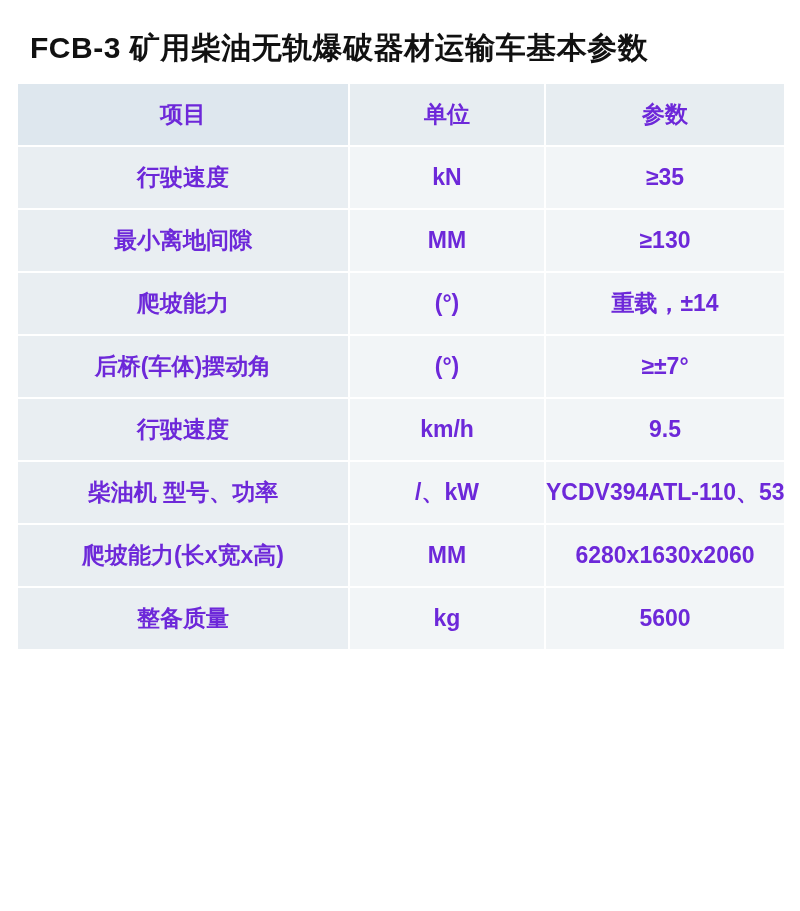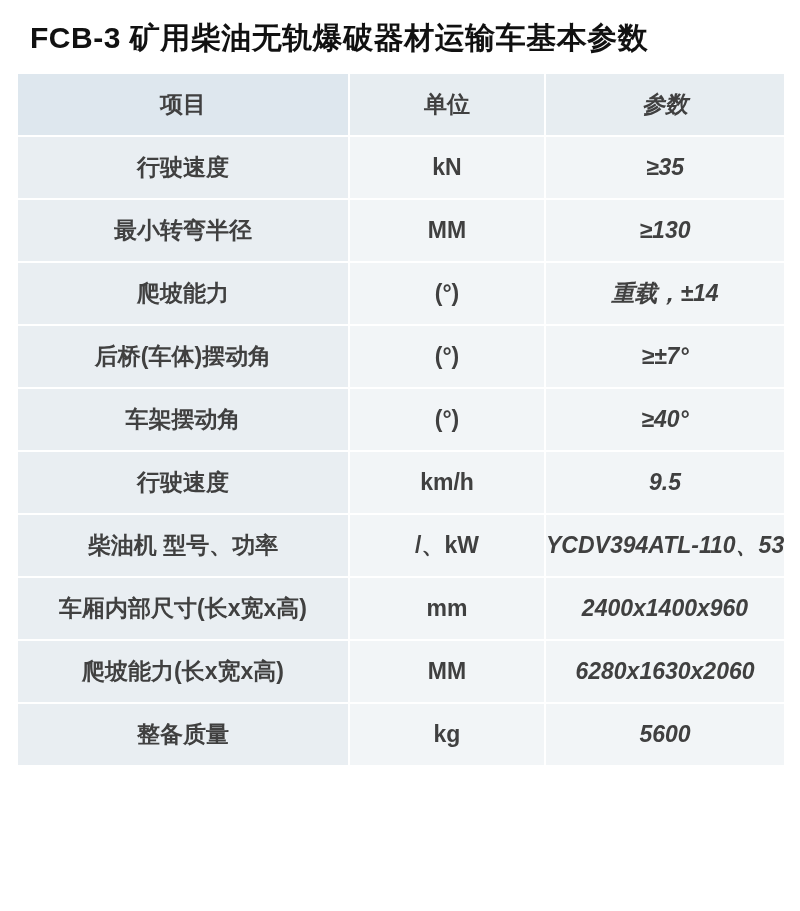--- a/index.html
+++ b/index.html
@@ -14,20 +14,21 @@
     color: #1a1a1a;
     overflow: hidden;
   }
   .page {
     width: 800px;
     height: 745px;
     box-sizing: border-box;
     padding: 0 16px;
     display: flex;
     flex-direction: column;
+    margin-top: 10px;
   }
   .title {
     font-size: 30px;
     font-weight: bold;
     color: #111111;
     letter-spacing: 0.5px;
     padding: 20px 0 16px 14px;
     line-height: 1.2;
     white-space: nowrap;
   }
@@ -39,36 +40,35 @@
   table.spec col.c1 { width: 332px; }
   table.spec col.c2 { width: 196px; }
   table.spec col.c3 { width: 240px; }
 
   table.spec td, table.spec th {
     border: 2px solid #ffffff;
     text-align: center;
     vertical-align: middle;
     font-size: 23px;
     font-weight: bold;
-    color: #404040;
+    color: #6d28d9;
     padding: 0;
     height: 61px;
     line-height: 1.15;
     white-space: nowrap;
   }
   
   table.spec td.col1, table.spec th.col1 {
     background: #e9eef2;
   }
   table.spec td.col2, table.spec th.col2 {
     background: #f2f5f7;
   }
   table.spec td.col3, table.spec th.col3 {
     background: #f2f5f7;
-    font-style: italic;
   }
   table.spec tr.head th.col1 {
     background: #dee7ee;
   }
   table.spec tr.head th.col2,
   table.spec tr.head th.col3 {
     background: #e7edf1;
   }
   
   td.small {
@@ -96,53 +96,43 @@
         <th class="col2">单位</th>
         <th class="col3">参数</th>
       </tr>
 
       <tr>
         <td class="col1">行驶速度</td>
         <td class="col2">kN</td>
         <td class="col3">≥35</td>
       </tr>
       <tr>
-        <td class="col1">最小转弯半径</td>
+        <td class="col1">最小离地间隙</td>
         <td class="col2">MM</td>
         <td class="col3">≥130</td>
       </tr>
       <tr>
         <td class="col1">爬坡能力</td>
         <td class="col2">(°)</td>
         <td class="col3 small">重载，±14</td>
       </tr>
       <tr>
         <td class="col1 small">后桥(车体)摆动角</td>
         <td class="col2">(°)</td>
         <td class="col3">≥±7°</td>
       </tr>
       <tr>
-        <td class="col1">车架摆动角</td>
-        <td class="col2">(°)</td>
-        <td class="col3">≥40°</td>
-      </tr>
-      <tr>
         <td class="col1">行驶速度</td>
         <td class="col2">km/h</td>
         <td class="col3">9.5</td>
       </tr>
       <tr>
         <td class="col1 small">柴油机 型号、功率</td>
         <td class="col2 small">/、kW</td>
         <td class="col3 smaller">YCDV394ATL-110、53</td>
-      </tr>
-      <tr>
-        <td class="col1 smaller">车厢内部尺寸(长x宽x高)</td>
-        <td class="col2">mm</td>
-        <td class="col3 small">2400x1400x960</td>
       </tr>
       <tr>
         <td class="col1 smaller">爬坡能力(长x宽x高)</td>
         <td class="col2">MM</td>
         <td class="col3 small">6280x1630x2060</td>
       </tr>
       <tr>
         <td class="col1">整备质量</td>
         <td class="col2">kg</td>
         <td class="col3">5600</td>

